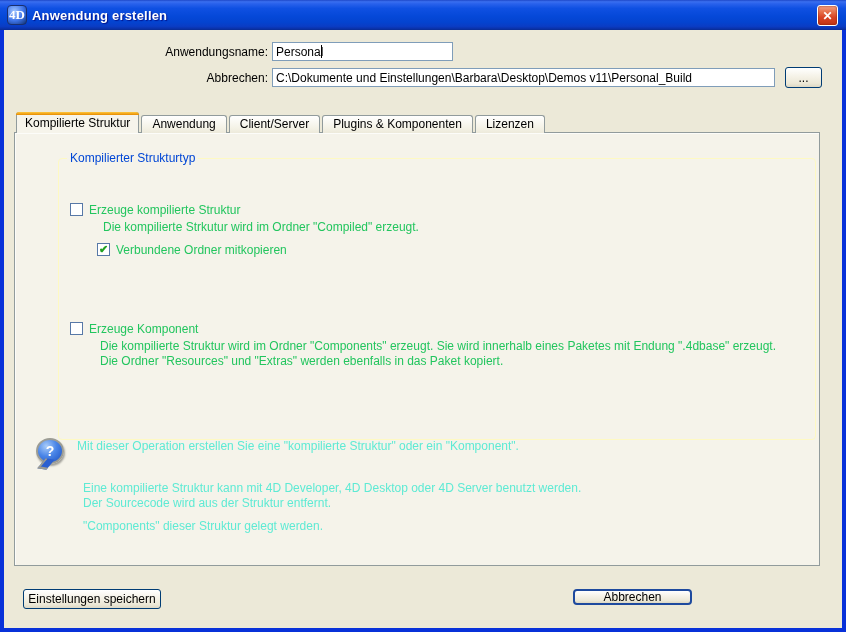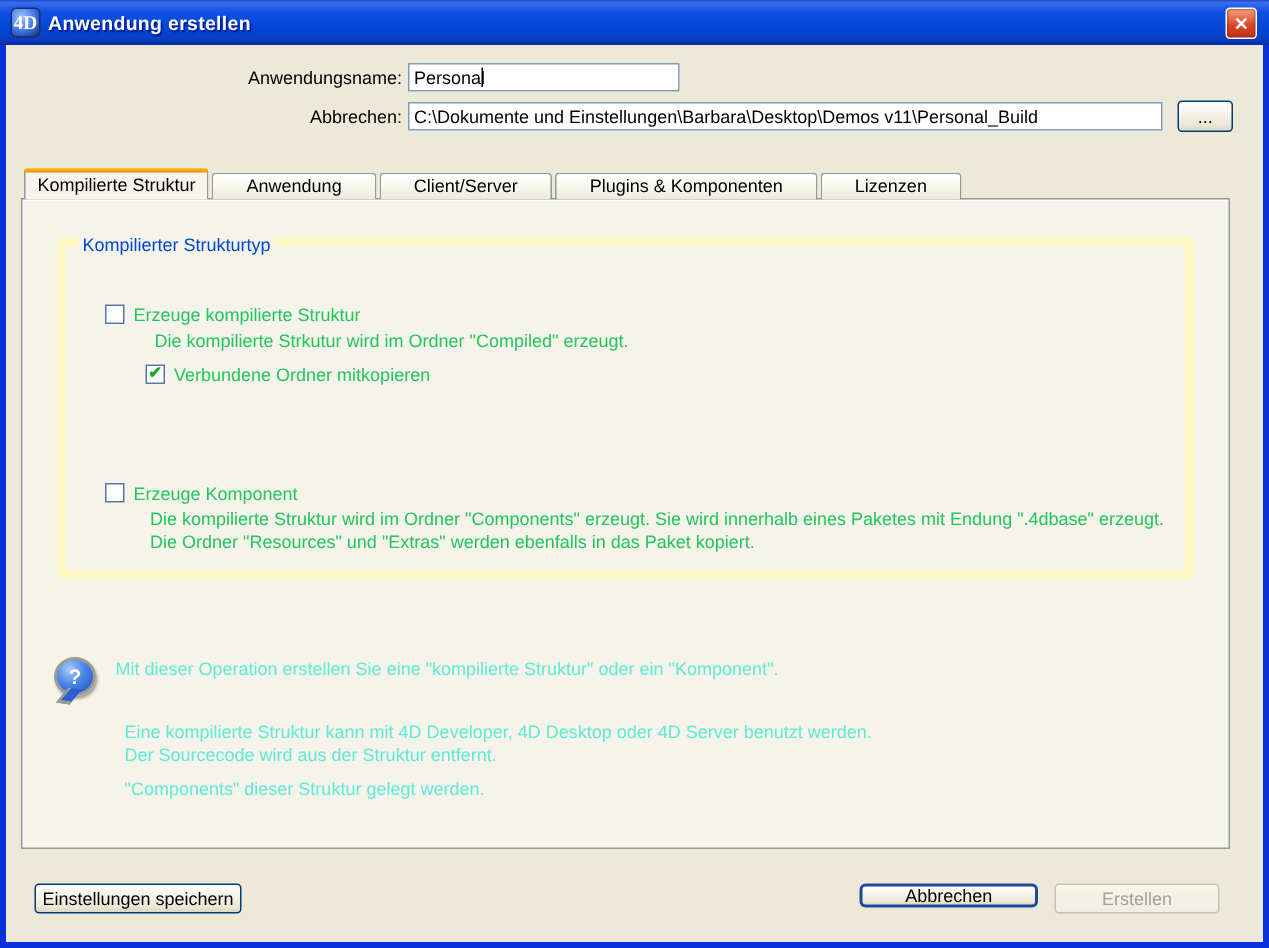--- a/index.html
+++ b/index.html
@@ -65,21 +65,21 @@
     display:flex; align-items:center; justify-content:center;
     cursor:pointer;
   }
 
   
   .tabs-row {
     position:absolute; left:16px; top:112px; height:21px;
     display:flex; align-items:flex-end; z-index:3;
   }
   .tab {
-    height:18px; line-height:17px; padding:0 22px; margin-right:2px;
+    height:18px; line-height:17px; padding:0 10px; margin-right:2px;
     font-size:12px; color:#000;
     border:1px solid #919B9C; border-bottom:none;
     border-radius:3px 3px 0 0;
     background:linear-gradient(180deg,#FFFFFF 0%,#F4F2E6 70%,#EDEADB 100%);
     cursor:pointer; white-space:nowrap;
   }
   .tab.active {
     position:relative; height:21px; line-height:20px; padding:0 8px;
     background:#F6F4EB; z-index:4;
   }
@@ -90,22 +90,22 @@
   }
 
   .tab-panel {
     position:absolute; left:14px; top:132px; width:806px; height:434px;
     background:#F5F3EA; border:1px solid #919B9C; z-index:1;
     box-shadow:inset 1px 1px 0 rgba(255,255,255,.7);
   }
 
   
   .groupbox {
-    position:absolute; left:38px; top:158px; width:758px; height:228px;
-    border:6px solid #fef9c3; border-radius:4px; z-index:2;
+    position:absolute; left:58px; top:158px; width:758px; height:282px;
+    border:1px solid #fef9c3; border-radius:4px; z-index:2;
   }
   .groupbox-title {
     position:absolute; left:8px; top:-8px; padding:0 3px;
     background:#F5F3EA; color:#0046D5; font-size:12px;
   }
 
   .checkbox {
     position:absolute; width:13px; height:13px; background:#fff;
     border:1px solid #5778A7; z-index:2; cursor:pointer;
     display:flex; align-items:center; justify-content:center;
@@ -210,15 +210,14 @@
   <div class="help-text" style="left:83px; top:481px;">
     <div>Eine kompilierte Struktur kann mit 4D Developer, 4D Desktop oder 4D Server benutzt werden.</div>
     <div>Der Sourcecode wird aus der Struktur entfernt.</div>
   </div>
   <div class="help-text" style="left:83px; top:519px;">
     <div>"Components" dieser Struktur gelegt werden.</div>
   </div>
 
   <button class="xp-button btn-save">Einstellungen speichern</button>
   <button class="xp-button btn-cancel">Abbrechen</button>
-  <button class="xp-button btn-create" disabled="">Erstellen</button>
 
 </div>
 
 </body></html>

